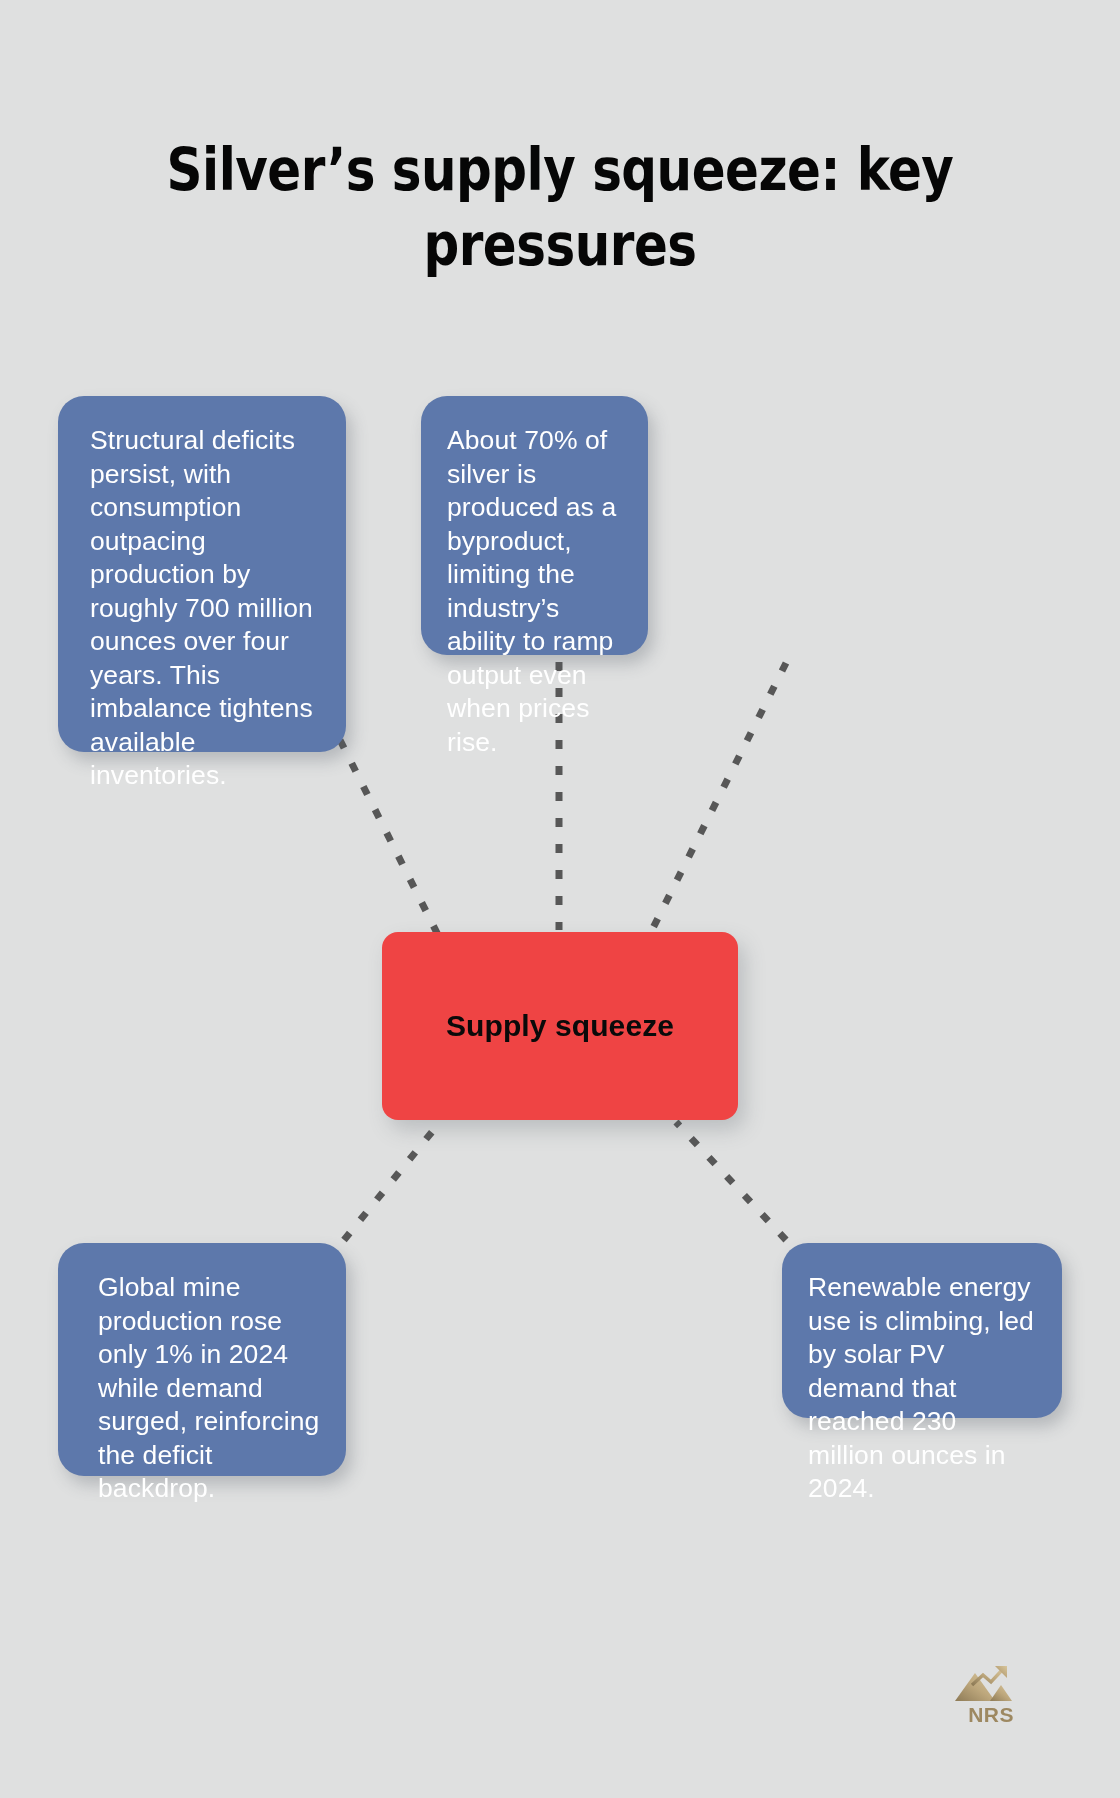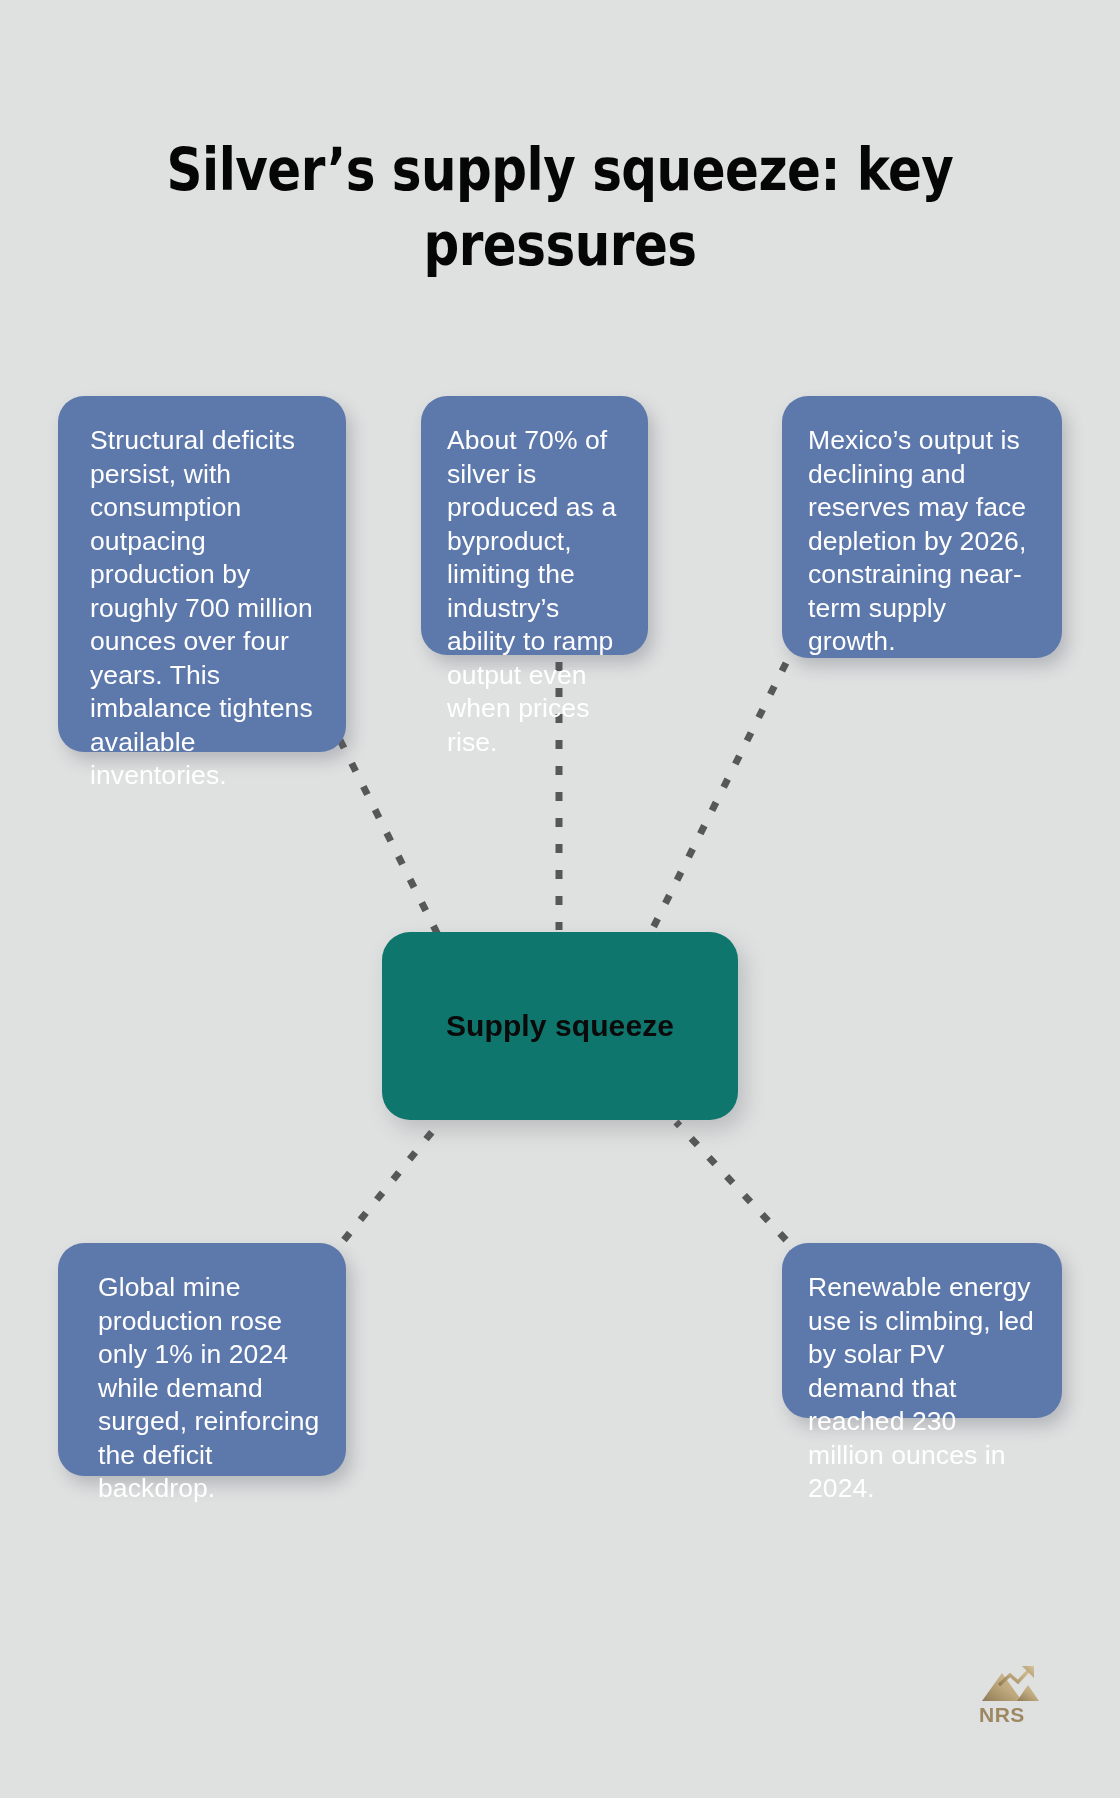--- a/index.html
+++ b/index.html
@@ -60,51 +60,51 @@
     color: #ffffff;
     padding: 28px 26px 26px 26px;
     font-size: 26.5px;
     line-height: 1.265;
     font-weight: 400;
     letter-spacing: 0.1px;
     box-shadow: 6px 9px 16px rgba(90, 95, 105, 0.30);
   }
 
   .node-center {
-    background: #0f766e;
+    background: #ef4444;
     color: #0a0a0a;
     display: flex;
     align-items: center;
     justify-content: center;
     text-align: center;
     font-size: 30px;
     font-weight: 700;
     letter-spacing: 0.1px;
-    border-radius: 28px;
+    border-radius: 16px;
     box-shadow: 7px 10px 20px rgba(90, 95, 105, 0.26);
   }
 
   
   #box-deficits  { left: 58px;  top: 396px;  width: 288px; height: 356px; padding-left: 32px; }
   #box-byproduct { left: 421px; top: 396px;  width: 227px; height: 259px; }
   #box-mexico    { left: 782px; top: 396px;  width: 280px; height: 262px; }
   #box-center    { left: 382px; top: 932px;  width: 356px; height: 188px; }
   #box-mine      { left: 58px;  top: 1243px; width: 288px; height: 233px; padding-left: 40px; }
   #box-renewable { left: 782px; top: 1243px; width: 280px; height: 175px; }
 
   
   #logo {
     position: absolute;
-    left: 979px;
+    left: 944px;
     top: 1663px;
     width: 70px;
     height: 66px;
     display: flex;
     flex-direction: column;
-    align-items: flex-start;
+    align-items: flex-end;
   }
   #logo-mark { width: 62px; height: 40px; display: block; }
   #logo-text {
     font-family: "Liberation Sans", sans-serif;
     font-weight: 700;
     font-size: 21px;
     letter-spacing: 0.5px;
     color: #9d8861;
     line-height: 1;
     margin-top: 1px;
@@ -128,23 +128,20 @@
   </svg>
 
   <div class="node node-fact" id="box-deficits">
     <span>Structural deficits persist, with consumption outpacing production by roughly 700 million ounces over four years. This imbalance tightens available inventories.</span>
   </div>
 
   <div class="node node-fact" id="box-byproduct">
     <span>About 70% of silver is produced as a byproduct, limiting the industry’s ability to ramp output even when prices rise.</span>
   </div>
 
-  <div class="node node-fact" id="box-mexico">
-    <span>Mexico’s output is declining and reserves may face depletion by 2026, constraining near-term supply growth.</span>
-  </div>
 
   <div class="node node-center" id="box-center">
     <span>Supply squeeze</span>
   </div>
 
   <div class="node node-fact" id="box-mine">
     <span>Global mine production rose only 1% in 2024 while demand surged, reinforcing the deficit backdrop.</span>
   </div>
 
   <div class="node node-fact" id="box-renewable">

